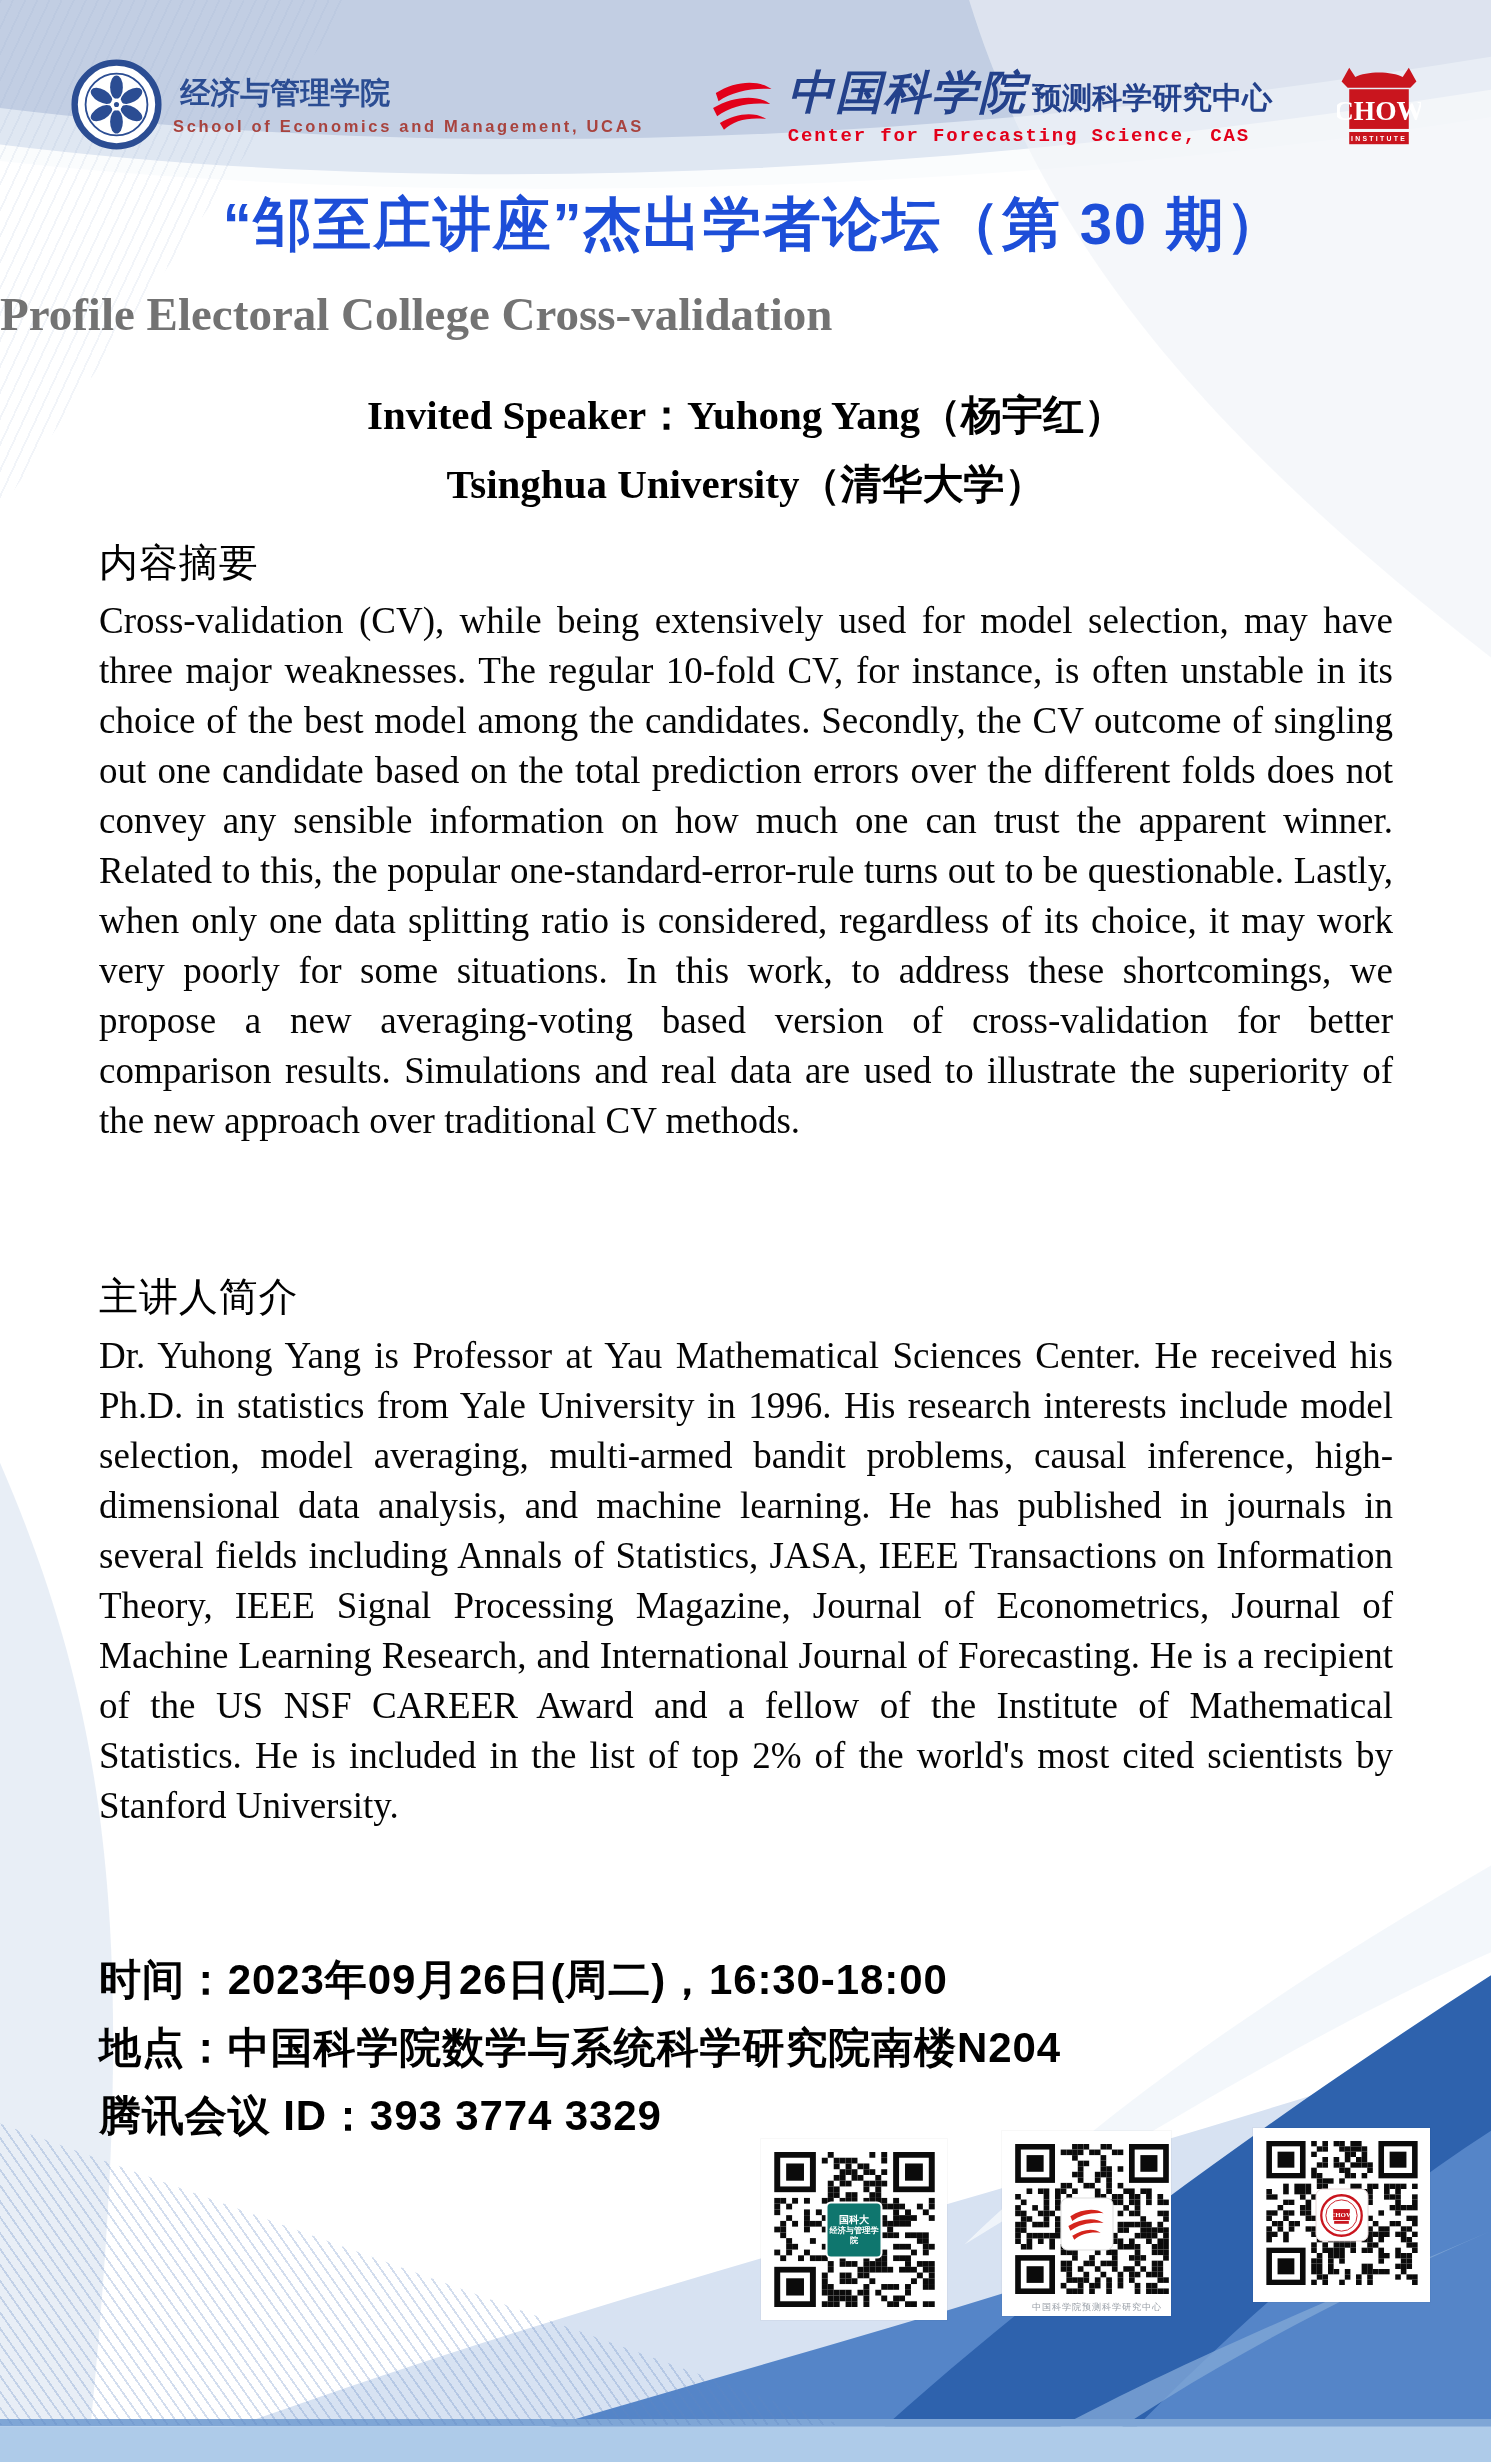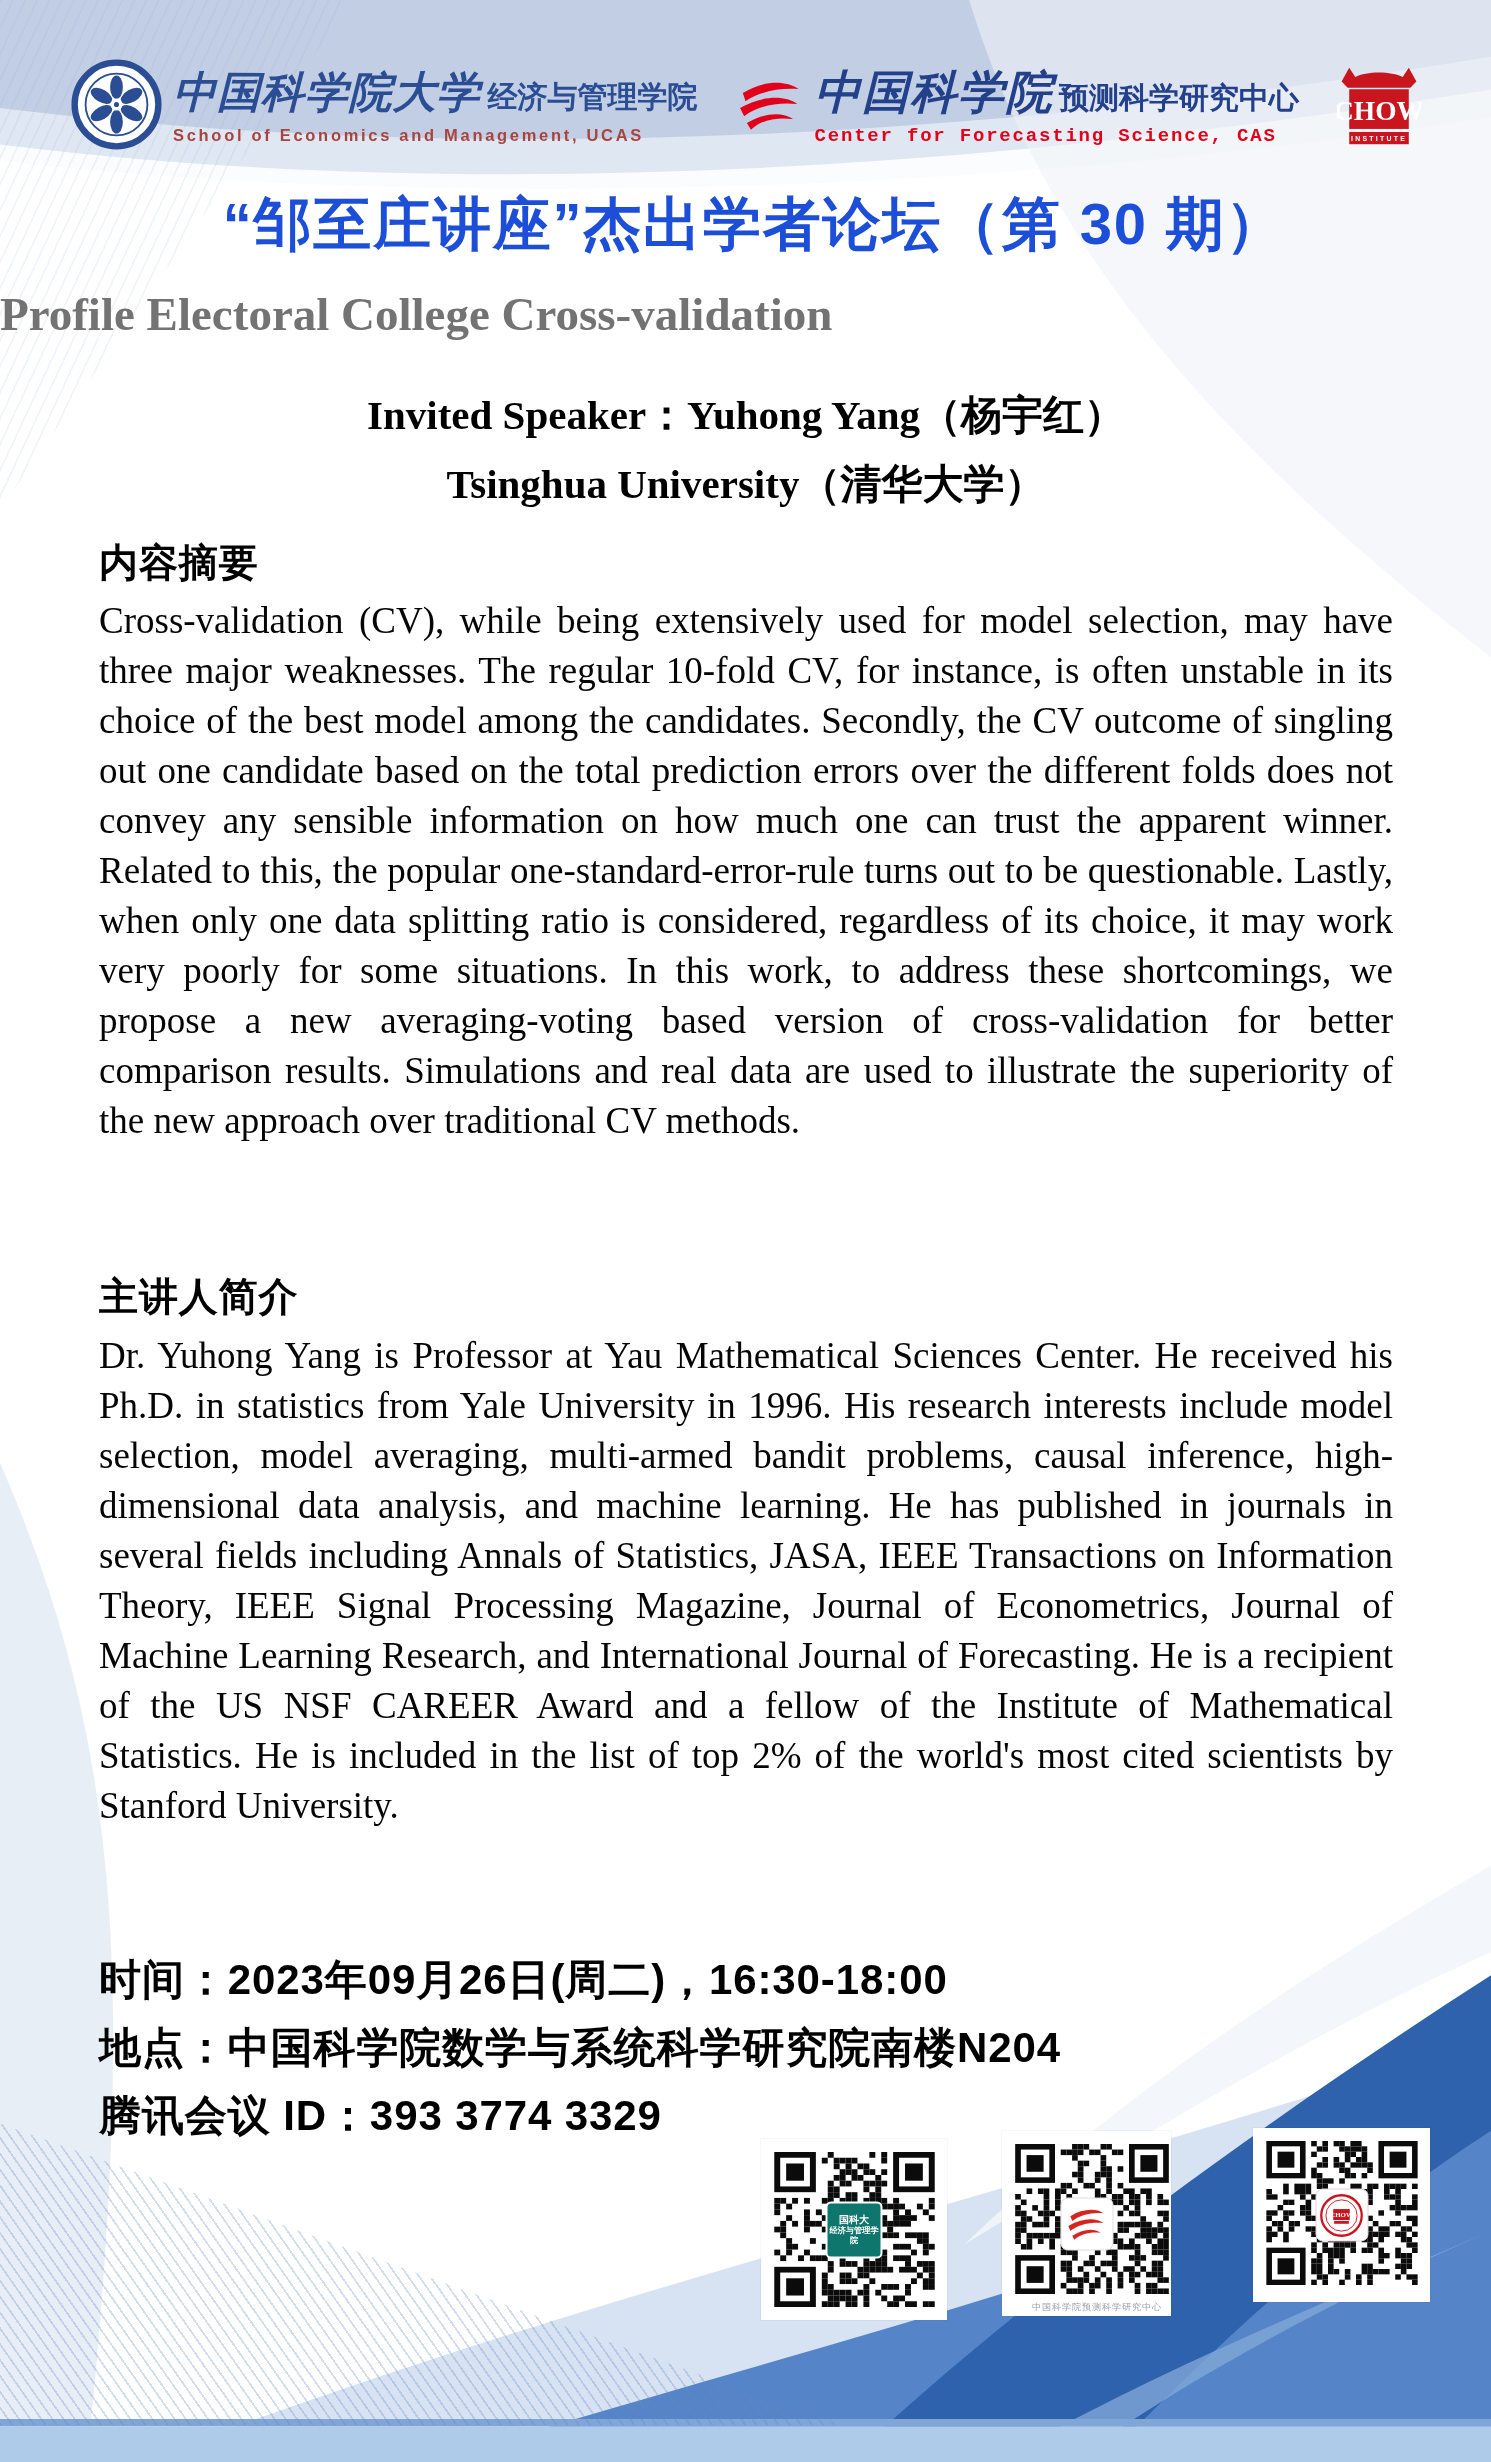--- a/index.html
+++ b/index.html
@@ -38,21 +38,21 @@
   .title-cn{position:absolute;top:186px;left:8px;width:100%;text-align:center;
     font-size:58px;font-weight:900;color:#1d4ed8;letter-spacing:1.8px;}
   .title-en{position:absolute;top:287px;left:0;width:100%;text-align:left;
     font-family:"Liberation Serif","DejaVu Serif",serif;font-size:47px;font-weight:700;color:#737373;}
   .speaker1{position:absolute;top:388px;left:0;width:100%;text-align:center;
     font-family:"Liberation Serif","DejaVu Serif",serif;font-size:41px;font-weight:700;}
   .speaker2{position:absolute;top:457px;left:0;width:100%;text-align:center;
     font-family:"Liberation Serif","DejaVu Serif",serif;font-size:41px;font-weight:700;}
 
   
-  .sec-head{position:absolute;left:99px;font-size:39px;font-weight:700;color:#000;letter-spacing:0.9px;}
+  .sec-head{position:absolute;left:99px;font-size:39px;font-weight:400;color:#000;letter-spacing:0.9px;}
   .sec-body{position:absolute;left:99px;width:1294px;
     font-family:"Liberation Serif","DejaVu Serif",serif;font-size:37px;line-height:50px;
     text-align:justify;color:#050505;}
   .h-abstract{top:536px;}
   .b-abstract{top:596px;}
   .h-bio{top:1270px;}
   .b-bio{top:1331px;}
 
   
   .info-line{position:absolute;left:99px;font-size:42px;font-weight:800;color:#000;letter-spacing:0.9px;}
@@ -112,21 +112,20 @@
             <ellipse cx="66.5" cy="59.5" rx="7" ry="13" transform="rotate(120 66.5 59.5)"></ellipse>
             <ellipse cx="50" cy="69" rx="7" ry="13"></ellipse>
             <ellipse cx="33.5" cy="59.5" rx="7" ry="13" transform="rotate(60 33.5 59.5)"></ellipse>
             <ellipse cx="33.5" cy="40.5" rx="7" ry="13" transform="rotate(120 33.5 40.5)"></ellipse>
           </g>
           <circle cx="50" cy="50" r="6.5" fill="#ffffff"></circle>
           <circle cx="50" cy="50" r="2.8" fill="#2b4d93"></circle>
         </svg>
         <div class="logo-text">
           <div class="l1-row1">
-            <span class="l1-cn-main">中国科学院大学</span>
             <span class="l1-cn-sub">经济与管理学院</span>
           </div>
           <div class="l1-en">School of Economics and Management, UCAS</div>
         </div>
       </div>
 
       <div class="logo">
         <svg width="68" height="68" viewBox="0 0 100 100">
           <g fill="#e2001a">
             <path d="M10,34 C38,16 72,14 92,28 C62,26 34,32 14,46 Z"></path>

